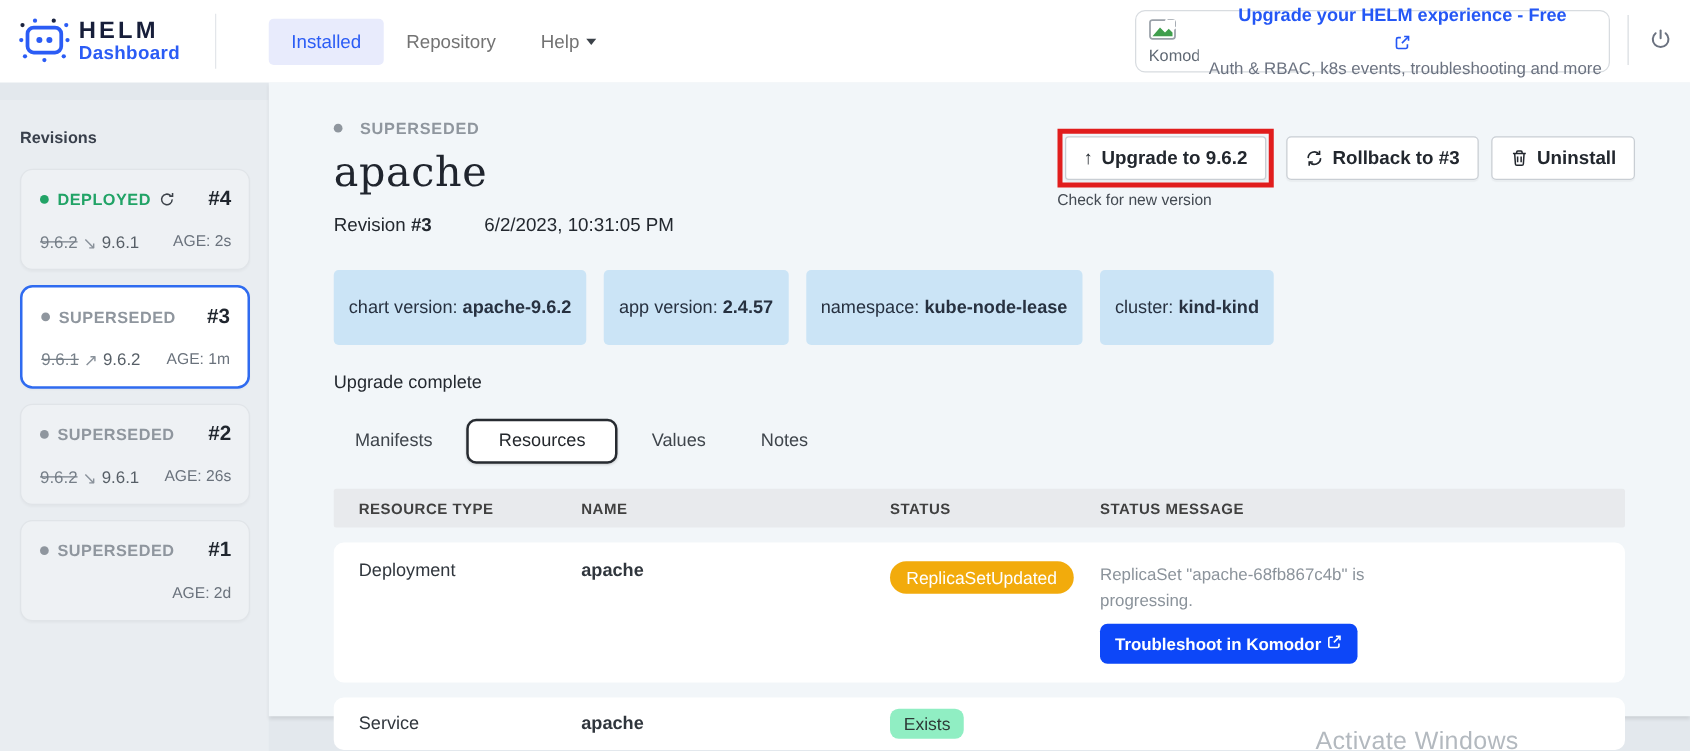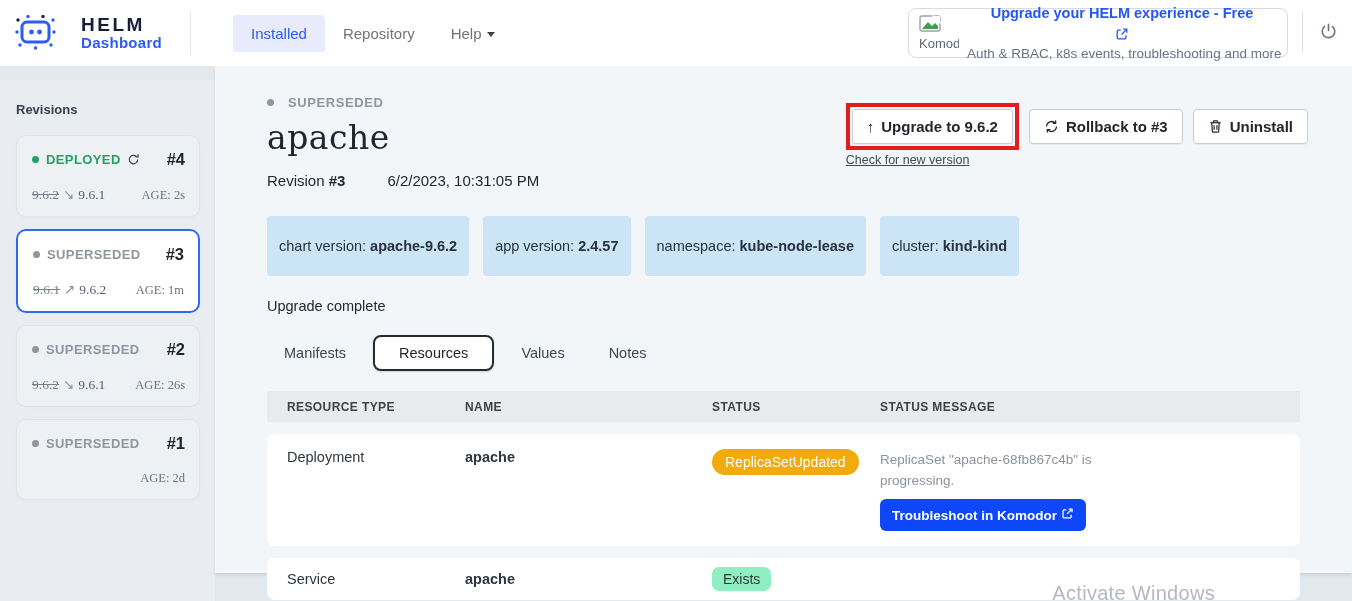--- a/index.html
+++ b/index.html
@@ -5,21 +5,21 @@
   :root{
     --accent:#2b5cf5; --accent-bg:#e8ebfc; --red:#e11d1d; --warning:#f2ab0c;
     --success-bg:#90eec3; --info-bg:#cbe4f6; --green:#21a366; --blue-btn:#0d47f8;
   }
   *{box-sizing:border-box;margin:0;padding:0;}
   body{font-family:"Liberation Sans",sans-serif;background:#fff;}
   .screen{position:relative;width:1352px;height:601px;background:#e3e8ed;overflow:hidden;}
 
   
   .header{position:absolute;top:0;left:0;right:0;height:66px;background:#fff;display:flex;align-items:center;z-index:5;}
-  .logo{display:flex;align-items:center;gap:25px;padding-left:14px;cursor:pointer;}
+  .logo{display:flex;align-items:center;gap:7px;padding-left:14px;cursor:pointer;}
   .logo-text{line-height:1.05;}
   .logo-line1{font-size:19px;font-weight:bold;color:#171e3a;letter-spacing:2.5px;}
   .logo-line2{font-size:15px;font-weight:bold;color:var(--accent);letter-spacing:.3px;}
   .header-divider{width:1px;height:44px;background:#e3e6ea;margin:0 30px 0 28px;}
   .nav{display:flex;align-items:flex-end;margin-left:12px;}
   .nav-item{font-size:15px;color:#737373;padding:10px 18px;border-radius:4px;cursor:pointer;}
   .nav-item.active{color:var(--accent);background:var(--accent-bg);}
   .caret{display:inline-block;margin-left:5px;width:0;height:0;border-left:4.5px solid transparent;border-right:4.5px solid transparent;border-top:5px solid #3c4249;vertical-align:middle;}
   .banner{position:absolute;right:64px;top:8px;width:380px;height:50px;border:1px solid #d8dce0;border-radius:8px;background:#fff;display:flex;align-items:center;padding:4px 10px;cursor:pointer;}
   .broken-img{width:40px;overflow:hidden;flex:none;margin-right:8px;}
@@ -35,41 +35,41 @@
   .sidebar-title{font-size:13px;font-weight:bold;color:#39404c;margin-bottom:18px;}
   .rev-card{background:#eef1f4;border:1px solid #e0e4e8;border-radius:10px;padding:14px 14px 13px 15px;margin-bottom:12px;cursor:pointer;box-shadow:0 1px 2px rgba(0,0,0,.03);}
   .rev-card.selected{background:#fff;border:2px solid #2f6bf0;}
   .rev-top{display:flex;align-items:center;}
   .dot{width:7px;height:7px;border-radius:50%;flex:none;margin-right:7px;}
   .dot.green{background:var(--green);} .dot.gray{background:#8f969e;}
   .rev-status{font-size:13px;font-weight:bold;letter-spacing:.4px;}
   .rev-status.green{color:var(--green);} .rev-status.gray{color:#8f969e;}
   .reload-ic{margin-left:6px;color:#3c4249;display:inline-flex;}
   .rev-num{margin-left:auto;font-size:16.5px;font-weight:bold;color:#20262e;}
-  .rev-bottom{display:flex;align-items:flex-end;margin-top:17px;font-size:13.5px;min-height:16px;font-family:Liberation Serif, serif;}
+  .rev-bottom{display:flex;align-items:flex-start;margin-top:17px;font-size:13.5px;min-height:16px;}
   .old-v{color:#767f88;text-decoration:line-through;}
   .v-arrow{color:#8a929b;margin:0 4px;}
   .new-v{color:#565e66;}
   .rev-age{margin-left:auto;font-size:12.5px;color:#6a727c;}
 
   
   .main{position:absolute;top:66px;left:215px;right:0;height:507px;background:#f2f6f9;box-shadow:0 2px 3px rgba(0,0,0,.10);}
   .main-inner{position:relative;height:100%;padding:29px 52px 0 52px;}
   .status-row{display:flex;align-items:center;gap:7px;}
   .status-label{font-size:13px;font-weight:bold;color:#8f969e;letter-spacing:.6px;}
   .app-title{font-family:"DejaVu Serif",serif;font-size:33px;color:#20252e;margin-top:8px;letter-spacing:.5px;}
   .meta-row{display:flex;align-items:center;margin-top:15px;font-size:15px;color:#23282f;}
   .meta-rev b{font-weight:bold;}
   .meta-date{margin-left:42px;}
 
   .actions{position:absolute;top:37px;right:44px;display:flex;gap:10px;align-items:flex-start;}
   .btn{display:inline-flex;align-items:center;gap:7px;background:#fff;border:1px solid #c9ced4;border-radius:4px;padding:8px 14px;font-size:15px;font-weight:bold;color:#22272e;cursor:pointer;white-space:nowrap;box-shadow:0 1px 1px rgba(0,0,0,.04);}
   .red-box{border:4px solid var(--red);padding:2px;}
   .red-box .btn{border-radius:3px;}
-  .check-link{display:block;margin-top:3px;font-size:12.5px;color:#434a52;text-decoration:underline;cursor:pointer;}
+  .check-link{display:block;margin-top:3px;font-size:12.5px;color:#434a52;cursor:pointer;}
   .sidebtn{margin-top:6px;}
   .btn .ic{display:inline-flex;color:#22272e;}
 
   .badges{display:flex;gap:14px;margin-top:27px;}
   .badge-info{background:var(--info-bg);border-radius:4px;padding:22px 12px;font-size:14.5px;color:#273140;white-space:nowrap;}
   .badge-info b{font-weight:bold;}
   .upgrade-complete{margin-top:22px;font-size:14.5px;color:#23282f;}
 
   .tabs{display:flex;align-items:center;gap:10px;margin-top:21px;}
   .tab{font-size:14.5px;color:#3f454c;padding:9px 17px;cursor:pointer;border-radius:8px;}

